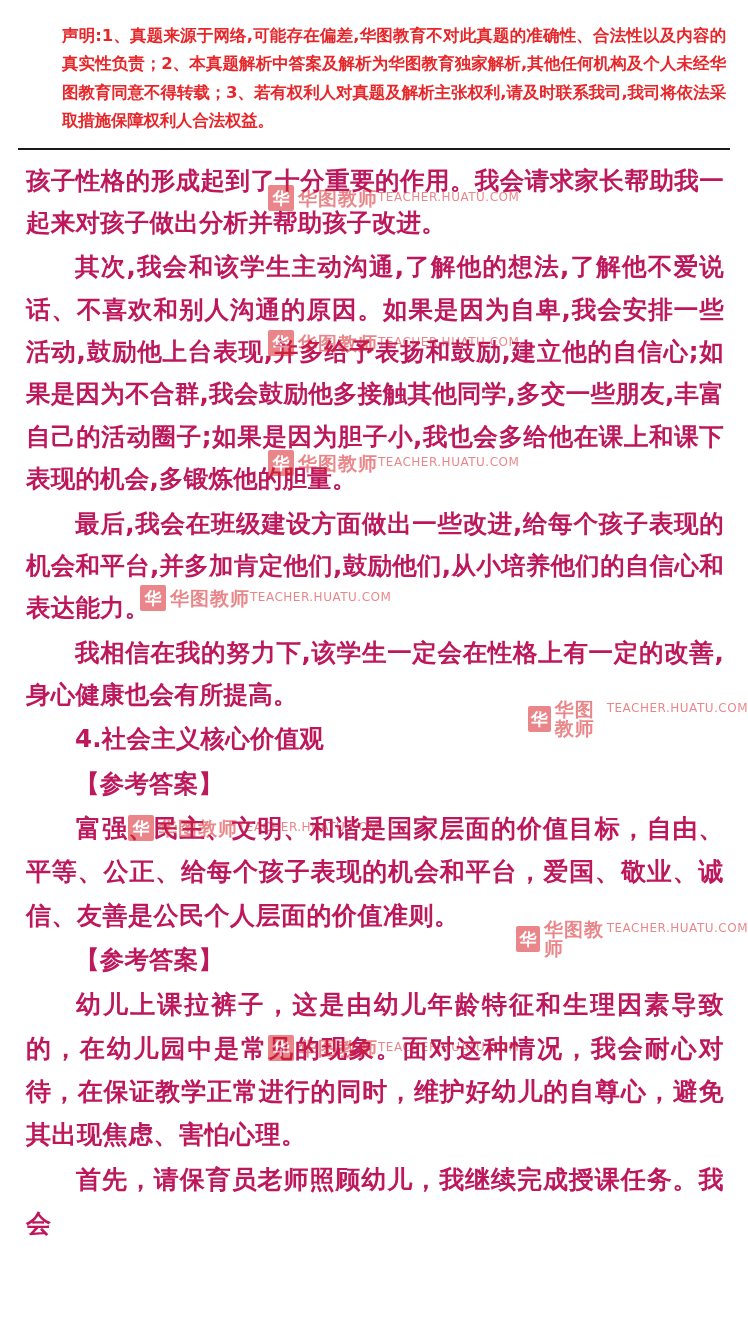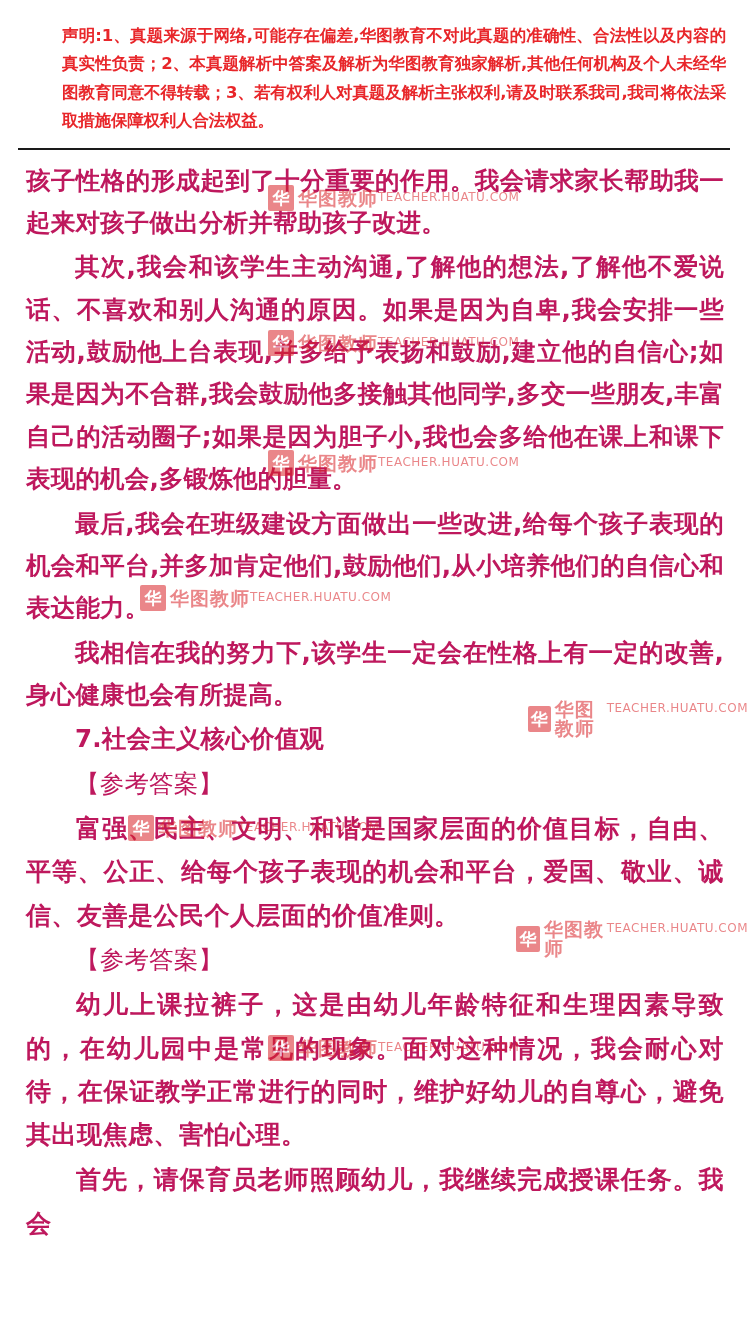--- a/index.html
+++ b/index.html
@@ -54,21 +54,21 @@
   }
   p.indent {
     text-indent: 2em;
   }
   p.heading {
     text-indent: 2em;
     font-weight: 700;
   }
   p.answer-label {
     text-indent: 2em;
-    font-weight: 400;
+    font-weight: 700;
   }
   p.serif {
     font-family: "Liberation Serif", "DejaVu Serif", serif;
     font-weight: 700;
     font-size: 25px;
     letter-spacing: 0.5px;
   }
   
   .wm {
     position: absolute;
@@ -121,21 +121,21 @@
     <span class="lead">声明:</span><span>1、真题来源于网络,可能存在偏差,华图教育不对此真题的准确性、合法性以及内容的真实性负责；2、本真题解析中答案及解析为华图教育独家解析,其他任何机构及个人未经华图教育同意不得转载；3、若有权利人对真题及解析主张权利,请及时联系我司,我司将依法采取措施保障权利人合法权益。</span>
   </div>
 
   <hr class="divider">
 
   <div class="body-text">
     <p class="para">孩子性格的形成起到了十分重要的作用。我会请求家长帮助我一起来对孩子做出分析并帮助孩子改进。</p>
     <p class="para indent">其次,我会和该学生主动沟通,了解他的想法,了解他不爱说话、不喜欢和别人沟通的原因。如果是因为自卑,我会安排一些活动,鼓励他上台表现,并多给予表扬和鼓励,建立他的自信心;如果是因为不合群,我会鼓励他多接触其他同学,多交一些朋友,丰富自己的活动圈子;如果是因为胆子小,我也会多给他在课上和课下表现的机会,多锻炼他的胆量。</p>
     <p class="para indent">最后,我会在班级建设方面做出一些改进,给每个孩子表现的机会和平台,并多加肯定他们,鼓励他们,从小培养他们的自信心和表达能力。</p>
     <p class="para indent">我相信在我的努力下,该学生一定会在性格上有一定的改善,身心健康也会有所提高。</p>
-    <p class="para heading">7.社会主义核心价值观</p>
+    <p class="para heading">4.社会主义核心价值观</p>
     <p class="para answer-label">【参考答案】</p>
     <p class="para indent serif">富强、民主、文明、和谐是国家层面的价值目标，自由、平等、公正、给每个孩子表现的机会和平台，爱国、敬业、诚信、友善是公民个人层面的价值准则。</p>
     <p class="para answer-label">【参考答案】</p>
     <p class="para indent serif">幼儿上课拉裤子，这是由幼儿年龄特征和生理因素导致的，在幼儿园中是常见的现象。面对这种情况，我会耐心对待，在保证教学正常进行的同时，维护好幼儿的自尊心，避免其出现焦虑、害怕心理。</p>
     <p class="para indent serif">首先，请保育员老师照顾幼儿，我继续完成授课任务。我会</p>
   </div>
 
   <div id="watermark-layer">
       <div class="wm" style="left: 268px; top: 185px;">
         <div class="mark">华</div>

